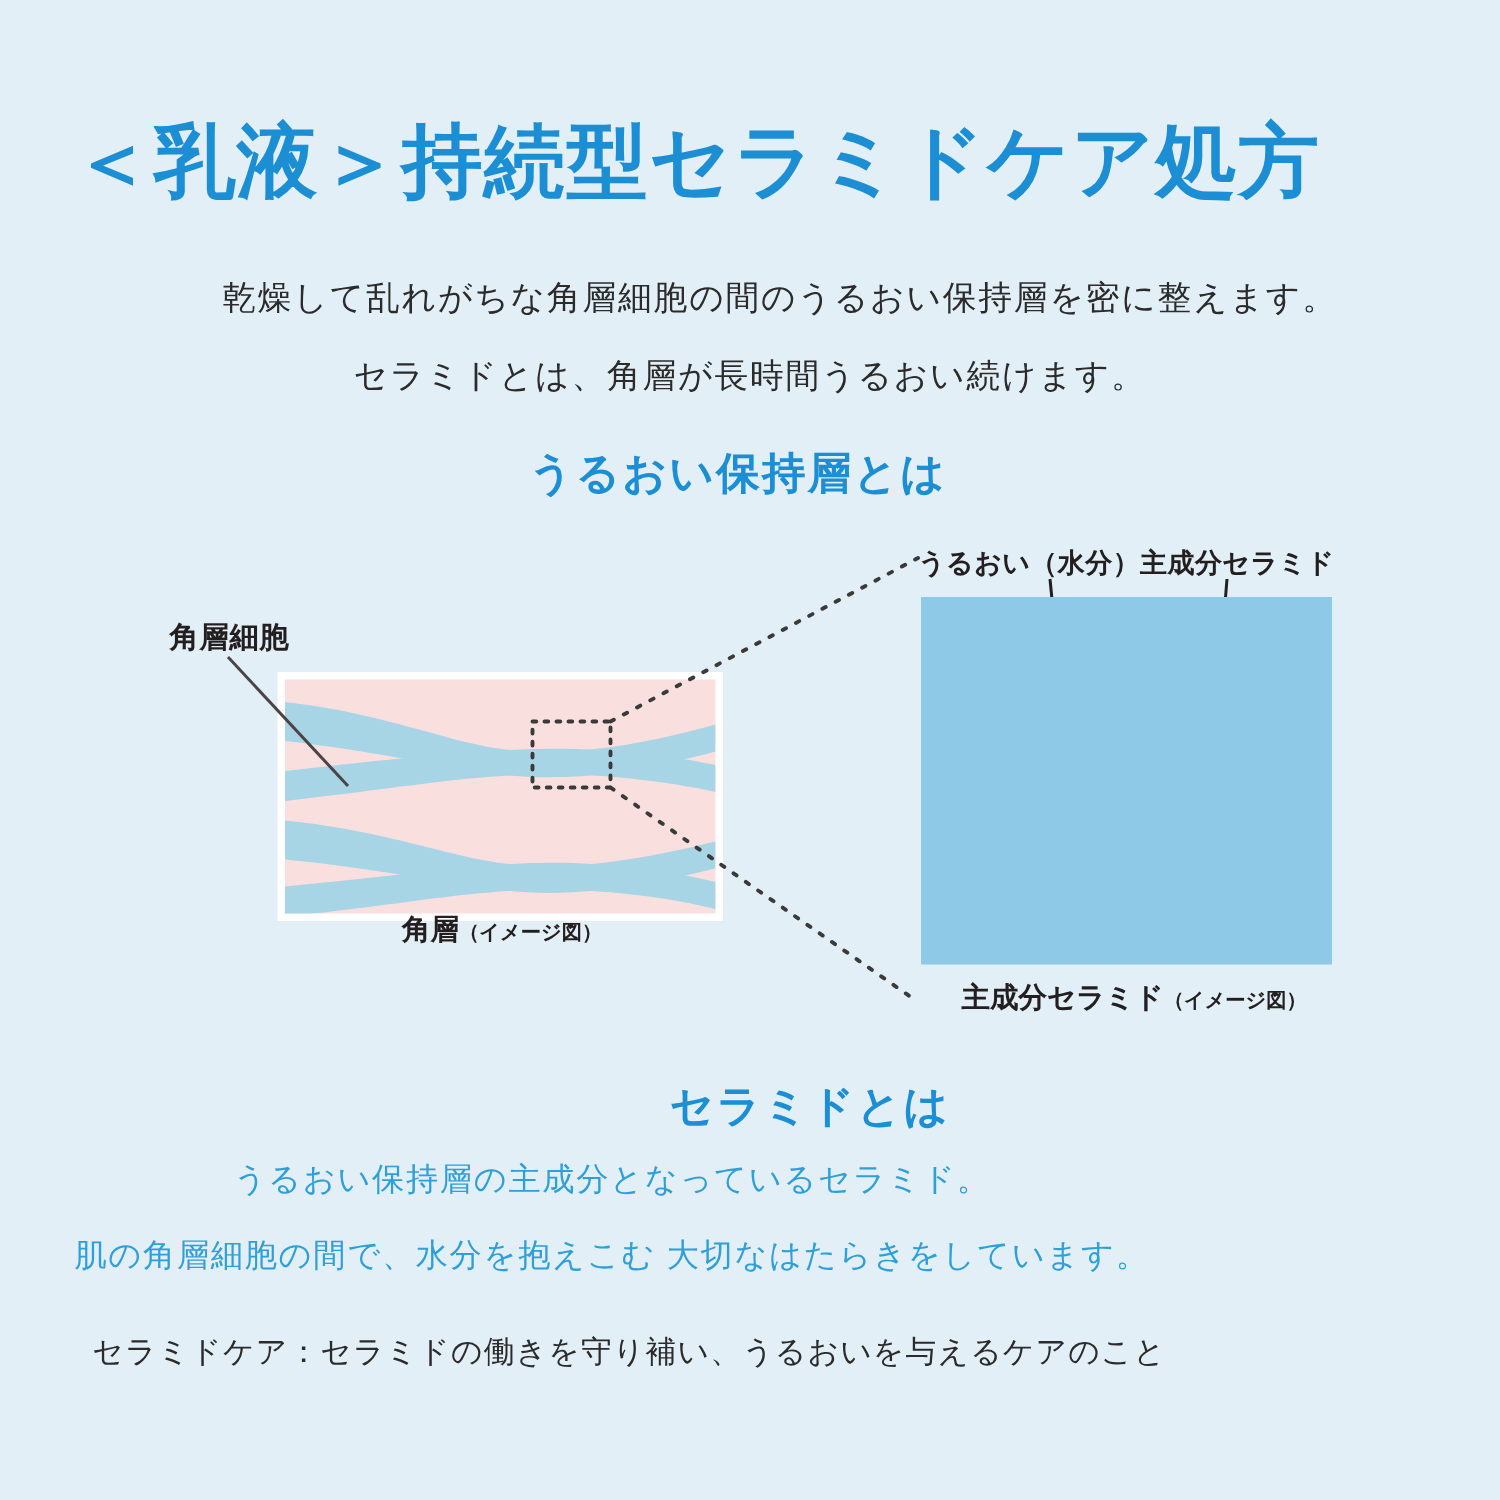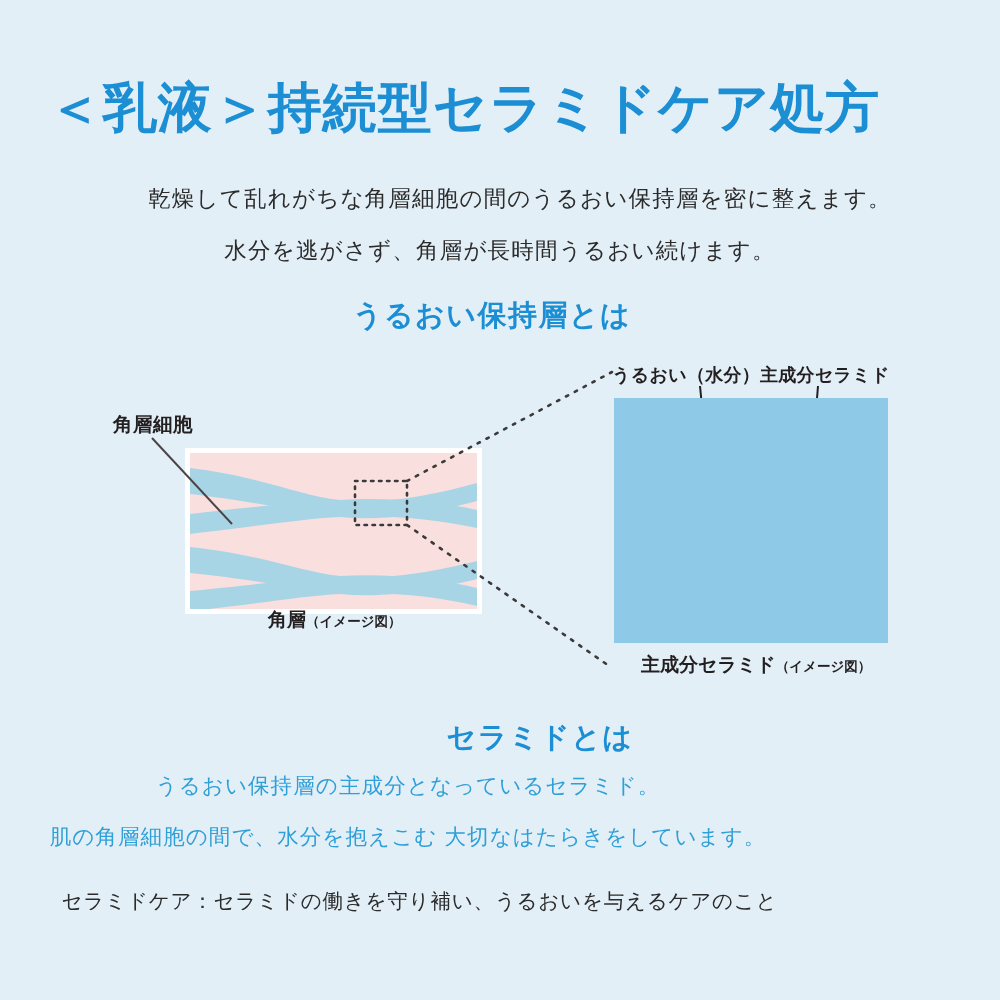--- a/index.html
+++ b/index.html
@@ -80,21 +80,21 @@
   }
 </style>
 </head>
 <body>
 
 <div class="page">
 
   <div class="title">＜乳液＞持続型セラミドケア処方</div>
 
   <div class="lead l1">乾燥して乱れがちな角層細胞の間のうるおい保持層を密に整えます。</div>
-  <div class="lead l2">水分を逃がさず、角層が長時間うるおい続けます。</div>
+  <div class="lead l2">セラミドとは、角層が長時間うるおい続けます。</div>
 
   <div class="sec-head h1">うるおい保持層とは</div>
 
   <div class="diagram">
 
     <svg class="dia" viewBox="0 0 1000 340">
       <defs>
         <clipPath id="pinkclip">
           <rect x="190" y="103" width="287" height="156"></rect>
         </clipPath>

